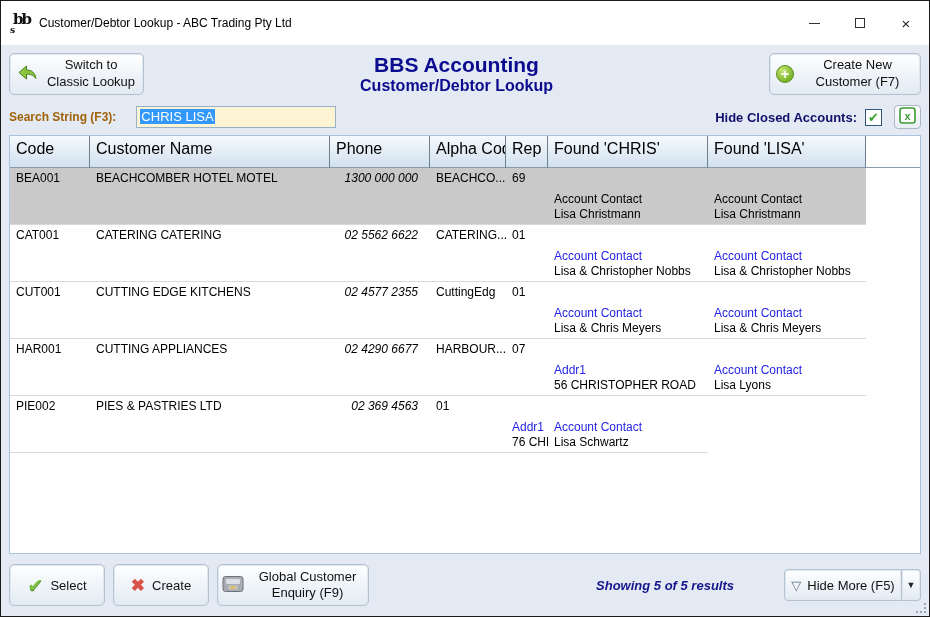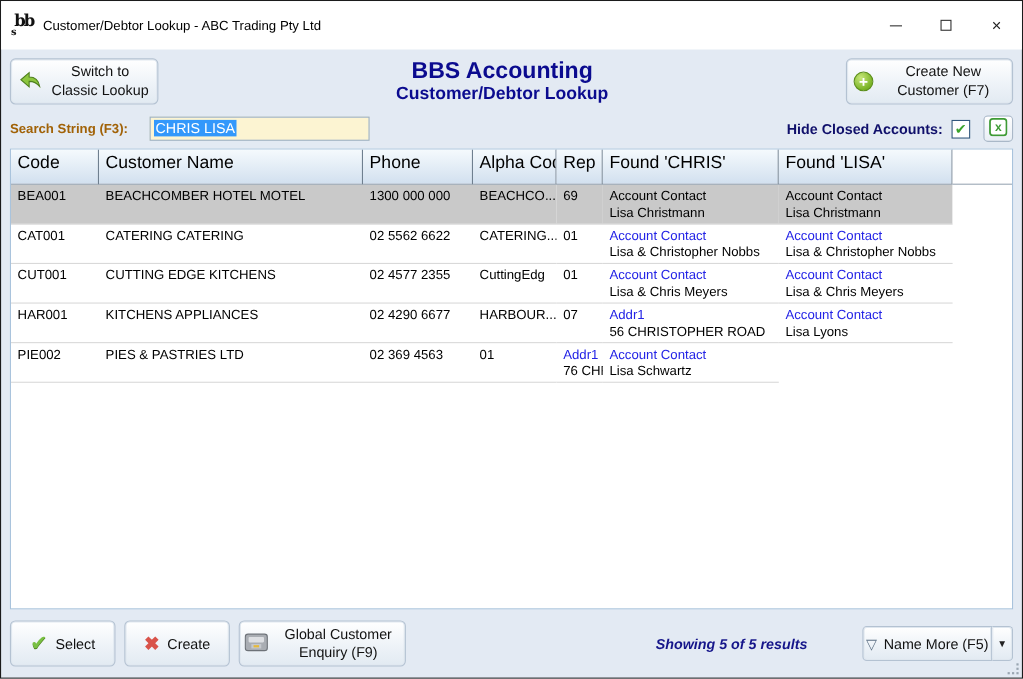--- a/index.html
+++ b/index.html
@@ -75,22 +75,22 @@
   }
   .thead .cell.filler { background:#fff; border-right:none; }
   .trow { display:grid; grid-template-columns:80px 240px 100px 76px 42px 160px 158px 1fr; }
   .trow .cell {
     font-size:12px; color:#000; padding:3px 6px 2px 6px; min-height:31px;
     border-bottom:1px solid #d9d9d9; white-space:nowrap; overflow:hidden; line-height:1.25;
   }
   .trow .cell.filler { border-bottom:none; }
   .trow.selected .cell { background:#c9c9c9; }
   .trow.selected .cell.filler { background:#fff; }
-  .cell.phone { padding-right:12px; }
-  .found-label { color:#2323e6; display:block; }
+  .cell.phone { text-align:right; padding-right:12px;font-style:italic; }
+  .found-label { color:#2323e6; display:block;margin-top:21px; }
   .trow.selected .found-label { color:#000; }
   .found-value { display:block; color:#000; }
 
   
   .footer { flex:0 0 62px; display:flex; align-items:center; padding:0 8px; gap:8px; }
   .btn-select, .btn-cancel { width:96px; height:42px; }
   .btn-global { width:152px; height:42px; padding:2px 4px; }
   .icon-check { color:#79c043; font-size:19px; text-shadow:0 1px 0 #4e7f1e; line-height:1; }
   .icon-x { color:#d9534a; font-size:17px; font-weight:bold; line-height:1; }
   .status { margin-left:auto; margin-right:42px; font-size:13px; font-weight:bold; font-style:italic; color:#15158a; }
@@ -227,21 +227,21 @@
       </div>
       <div class="cell">
         <span class="found-label">Account Contact</span>
         <span class="found-value">Lisa &amp; Chris Meyers</span>
       </div>
       <div class="cell filler"></div>
     </div>
 
     <div class="trow">
       <div class="cell">HAR001</div>
-      <div class="cell">KITCHENS APPLIANCES</div>
+      <div class="cell">CUTTING APPLIANCES</div>
       <div class="cell phone">02 4290 6677</div>
       <div class="cell">HARBOUR...</div>
       <div class="cell">07</div>
       <div class="cell">
         <span class="found-label">Addr1</span>
         <span class="found-value">56 CHRISTOPHER ROAD</span>
       </div>
       <div class="cell">
         <span class="found-label">Account Contact</span>
         <span class="found-value">Lisa Lyons</span>
@@ -284,21 +284,21 @@
             <rect x="6.5" y="10.5" width="9" height="4" fill="#c6c9ce"></rect>
             <rect x="8.5" y="11.5" width="5" height="2" fill="#e6b93a"></rect>
           </svg>
       </span>
       <span class="lbl">Global Customer Enquiry (F9)</span>
     </button>
     <span class="status">Showing 5 of 5 results</span>
     <span class="loadmore-group">
       <button class="btn btn-loadmore">
         <span class="tri-outline">▽</span>
-        <span>Name More (F5)</span>
+        <span>Hide More (F5)</span>
       </button>
       <button class="btn btn-loadmore-arrow">
         <span>▼</span>
       </button>
     </span>
   </div>
 
   <span class="resize-grip">
       <i></i>
       <i></i>

